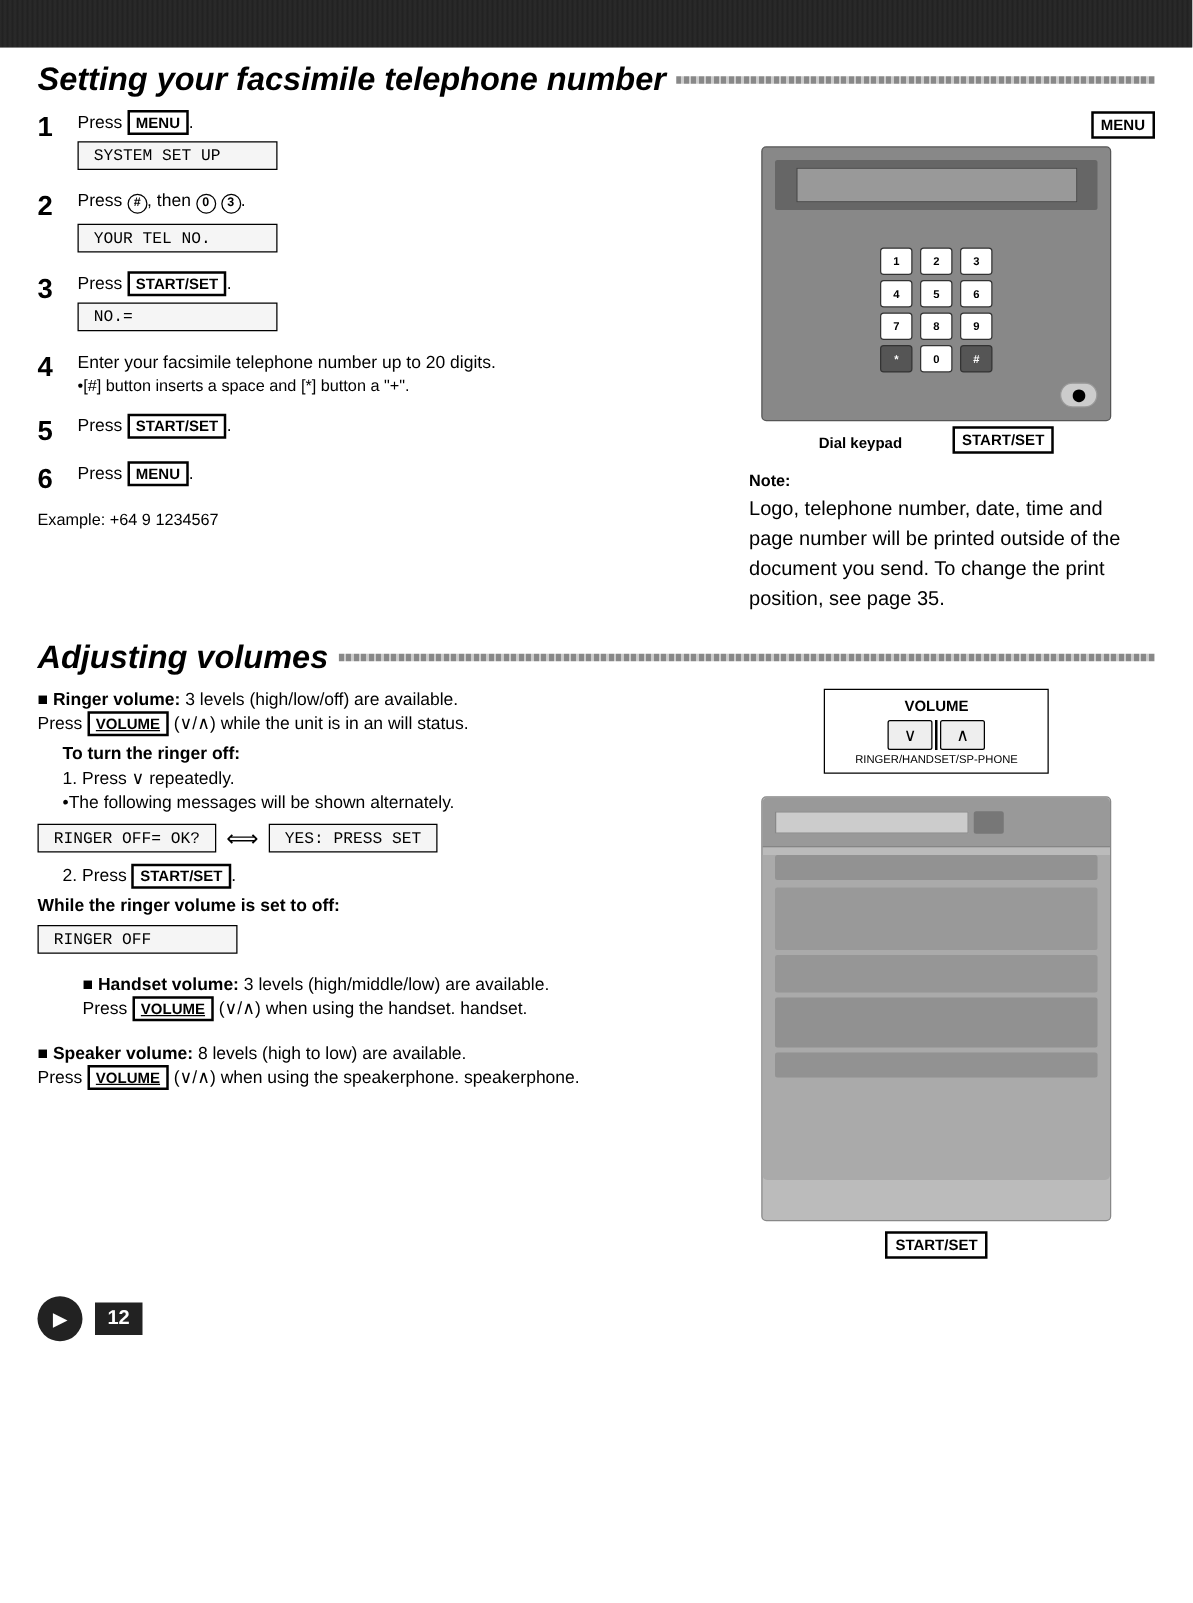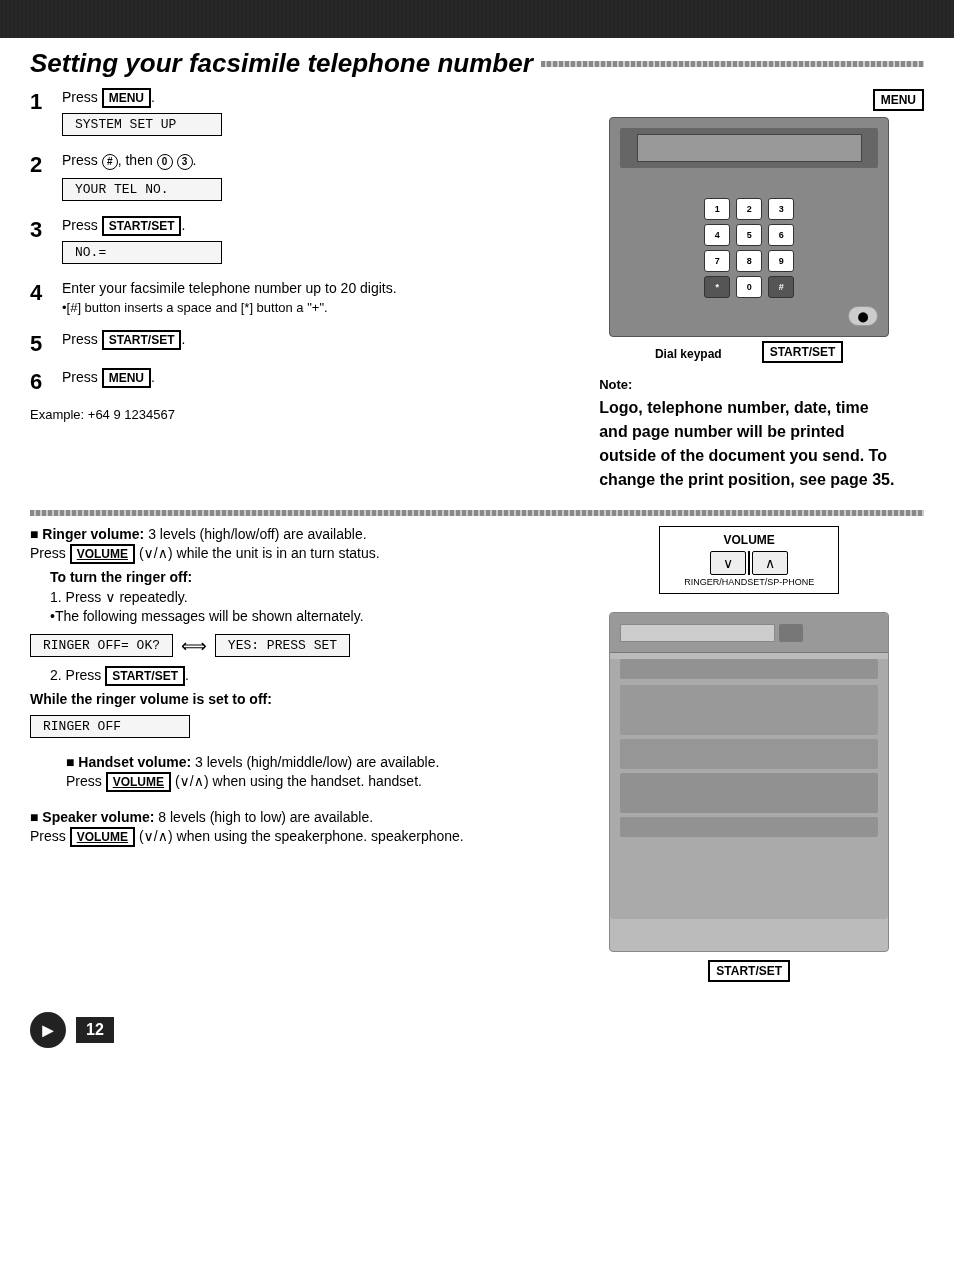--- a/index.html
+++ b/index.html
@@ -188,21 +188,20 @@
 
     
     .section-separator {
       margin: 18px 0 10px 0;
     }
 
     
     .note-box {
       margin-top: 10px;
       font-size: 13px;
-      font-weight: bold;
     }
     .note-box strong {
       font-size: 13px;
     }
 
     
     .nz-note {
       margin-top: 10px;
       font-size: 13px;
     }
@@ -422,36 +421,37 @@
         <div class="note-box" style="margin-top:14px; max-width:300px;">
           <p><strong>Note:</strong></p>
           <p style="font-size:16px; margin-top:4px; line-height:1.5;">Logo, telephone number, date, time and page number will be printed outside of the document you send. To change the print position, see page 35.</p>
         </div>
       </div>
     </div>
   </div>
 
   <div class="section-separator">
     <div class="section-title">
+      <span style="font-style:italic;">Adjusting volumes</span>
       <div class="section-title-line"></div>
     </div>
   </div>
 
   <div class="section-body">
 
     <div class="left-col">
 
       <div class="bullet-item">
         <p>
           ■ <strong>Ringer volume:</strong>
           <span>3 levels (high/low/off) are available.</span>
         </p>
         <p>
           Press <span class="btn-label" style="text-decoration:underline;">VOLUME</span>
-          <span> (∨/∧) while the unit is in an turn status.</span>
+          <span> (∨/∧) while the unit is in an will status.</span>
         </p>
 
         <div class="sub-heading indented">To turn the ringer off:</div>
         <p class="indented">1. Press ∨ repeatedly.</p>
         <p class="indented">•The following messages will be shown alternately.</p>
 
         <div class="lcd-row indented">
           <div class="lcd-box" style="min-width:140px;">RINGER OFF= OK?</div>
           <span class="arrow-double">⟺</span>
           <div class="lcd-box" style="min-width:120px;">YES: PRESS SET</div>

